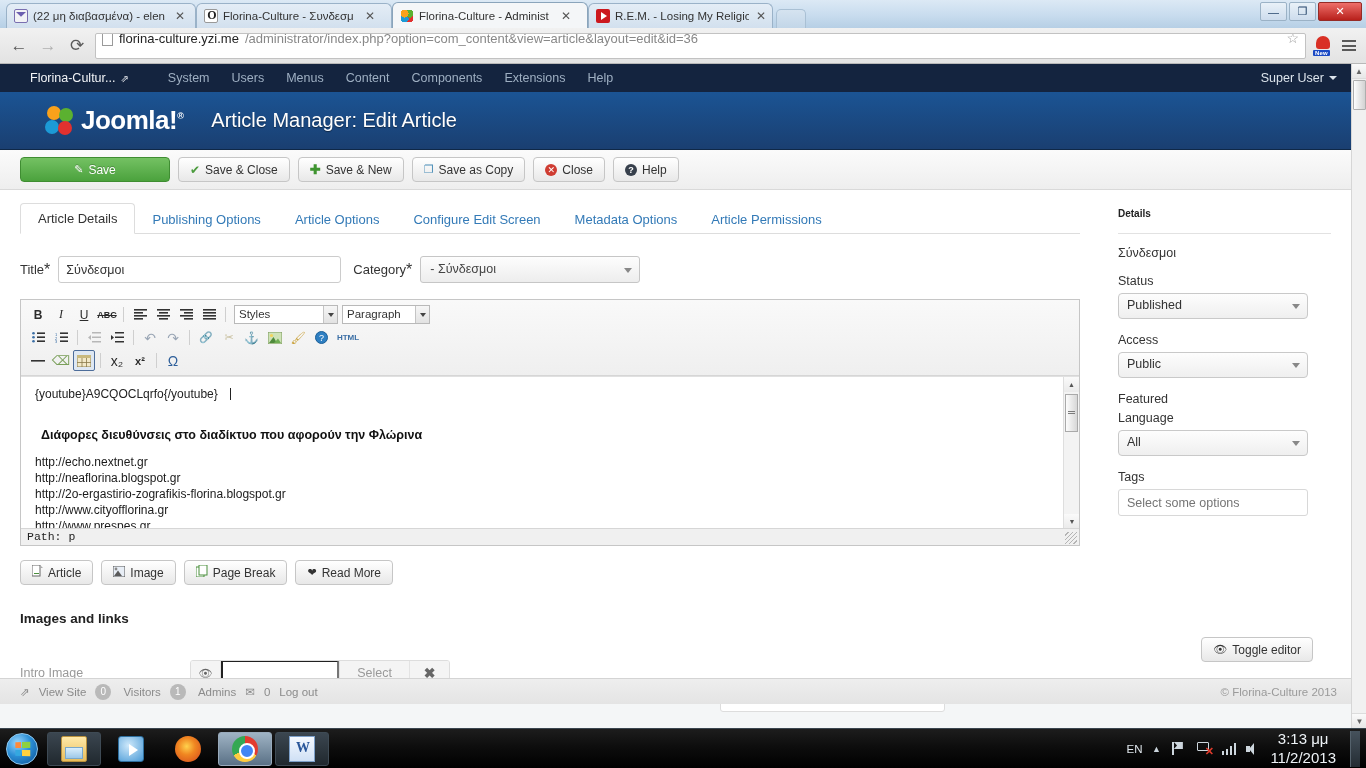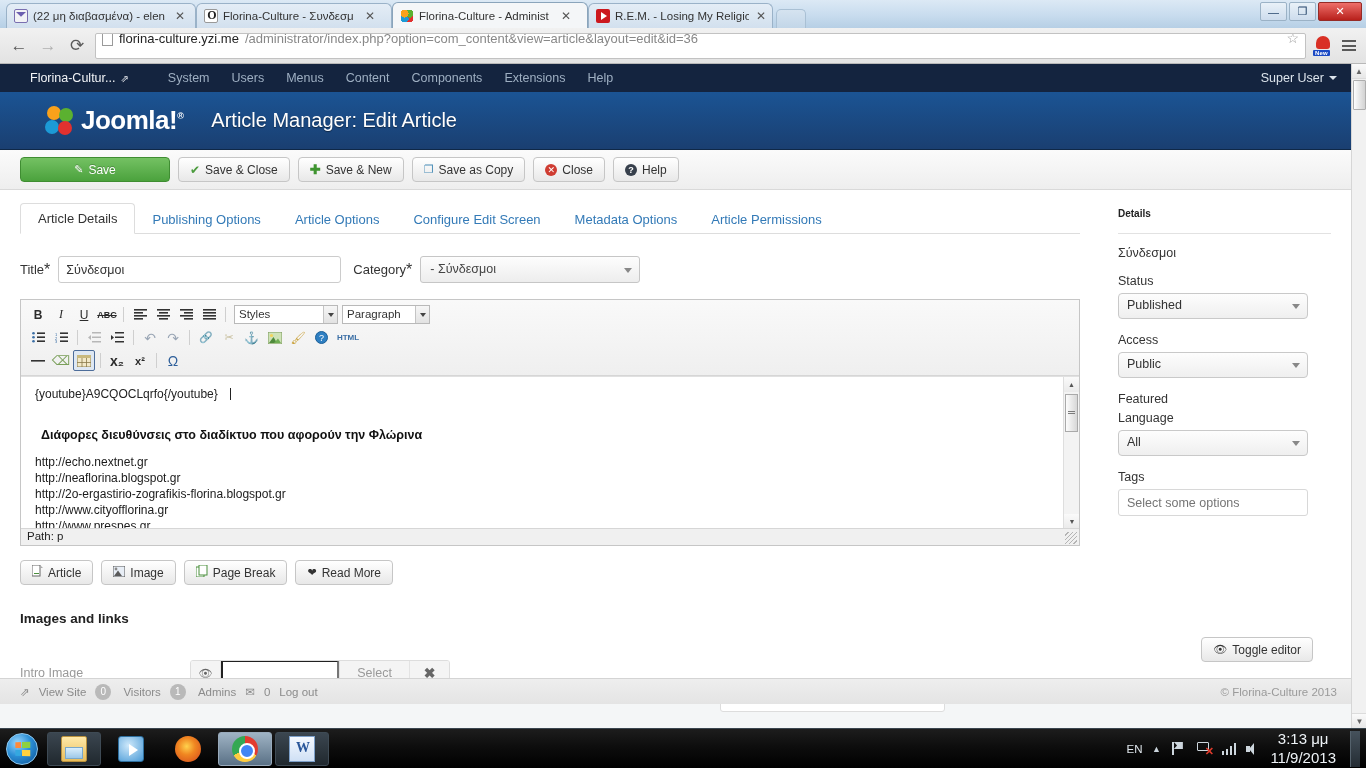--- a/index.html
+++ b/index.html
@@ -256,21 +256,21 @@
   .mce-scroll .a { height:15px; display:flex;align-items:center;justify-content:center;
     font-size:7px;color:#555;background:linear-gradient(180deg,#fafafa,#eaeaea);}
   .mce-scroll .a.b { position:absolute; bottom:0; width:16px; }
   .mce-scroll .th { position:absolute; top:17px; left:1px; width:13px; height:38px;
     background:linear-gradient(90deg,#fcfcfc,#d7d7d7); border:1px solid #a9a9a9;
     display:flex; align-items:center; justify-content:center; }
   .mce-scroll .th:after{content:"";width:7px;height:5px;
     background:repeating-linear-gradient(180deg,#7b7b7b 0 1px,transparent 1px 2.5px);}
   .mce-status {
     height:17px; background:#f0f0f0; border-top:1px solid #d6d6d6;
-    font-size:11.5px; color:#222; padding:1px 6px; position:relative;
+    font-size:11.5px; color:#222; padding:1px 6px; position:relative;font-family:Liberation Mono, monospace;
   }
   .mce-status .grip{position:absolute;right:2px;bottom:1px;width:12px;height:12px;
     background:repeating-linear-gradient(135deg,transparent 0 2px,#b4b4b4 2px 3px);}
 
   
   .insrow { display:flex; gap:8px; padding:14px 0 0 20px; align-items:center; }
   .toggle-wrap { position:absolute; right:38px; top:573px; }
 
   
   .section { padding:26px 0 0 20px; }
@@ -662,21 +662,21 @@
                 <span class="mb active">
                   <svg width="14" height="12">
                       <rect x="0" y="0" width="14" height="12" fill="#f3e9c8" stroke="#8a7a4a"></rect>
                       <rect x="0" y="0" width="14" height="3" fill="#c9b97e"></rect>
                       <rect x="4.6" y="3" width="0.8" height="9" fill="#8a7a4a"></rect>
                       <rect x="9.2" y="3" width="0.8" height="9" fill="#8a7a4a"></rect>
                       <rect x="0" y="7" width="14" height="0.8" fill="#8a7a4a"></rect>
                     </svg>
                 </span>
                 <span class="sep"></span>
-                <span class="mb" style="font-weight:bold;font-size:14px">x₂</span>
+                <span class="mb" style="font-weight:normal;font-size:14px">x₂</span>
                 <span class="mb" style="font-weight:bold;font-size:11px">x²</span>
                 <span class="sep"></span>
                 <span class="mb" style="font-size:14px;color:#2e5f9a">Ω</span>
               </div>
             </div>
 
             <div class="mce-body">
               <div class="mce-text">
                 <div>
                   <span>{youtube}A9CQOCLqrfo{/youtube}</span><span class="caret-line"></span>
@@ -849,17 +849,17 @@
     </span>
     <span class="bars">
       <i style="height:4px"></i>
         <i style="height:6px"></i>
         <i style="height:9px"></i>
         <i style="height:12px"></i>
     </span>
     <span class="spk"></span>
     <div class="clock">
       <div>3:13 μμ</div>
-      <div>11/9/2013</div>
+      <div>11/2/2013</div>
     </div>
     <span class="showdesk"></span>
   </div>
 </div>
 
 </body></html>

